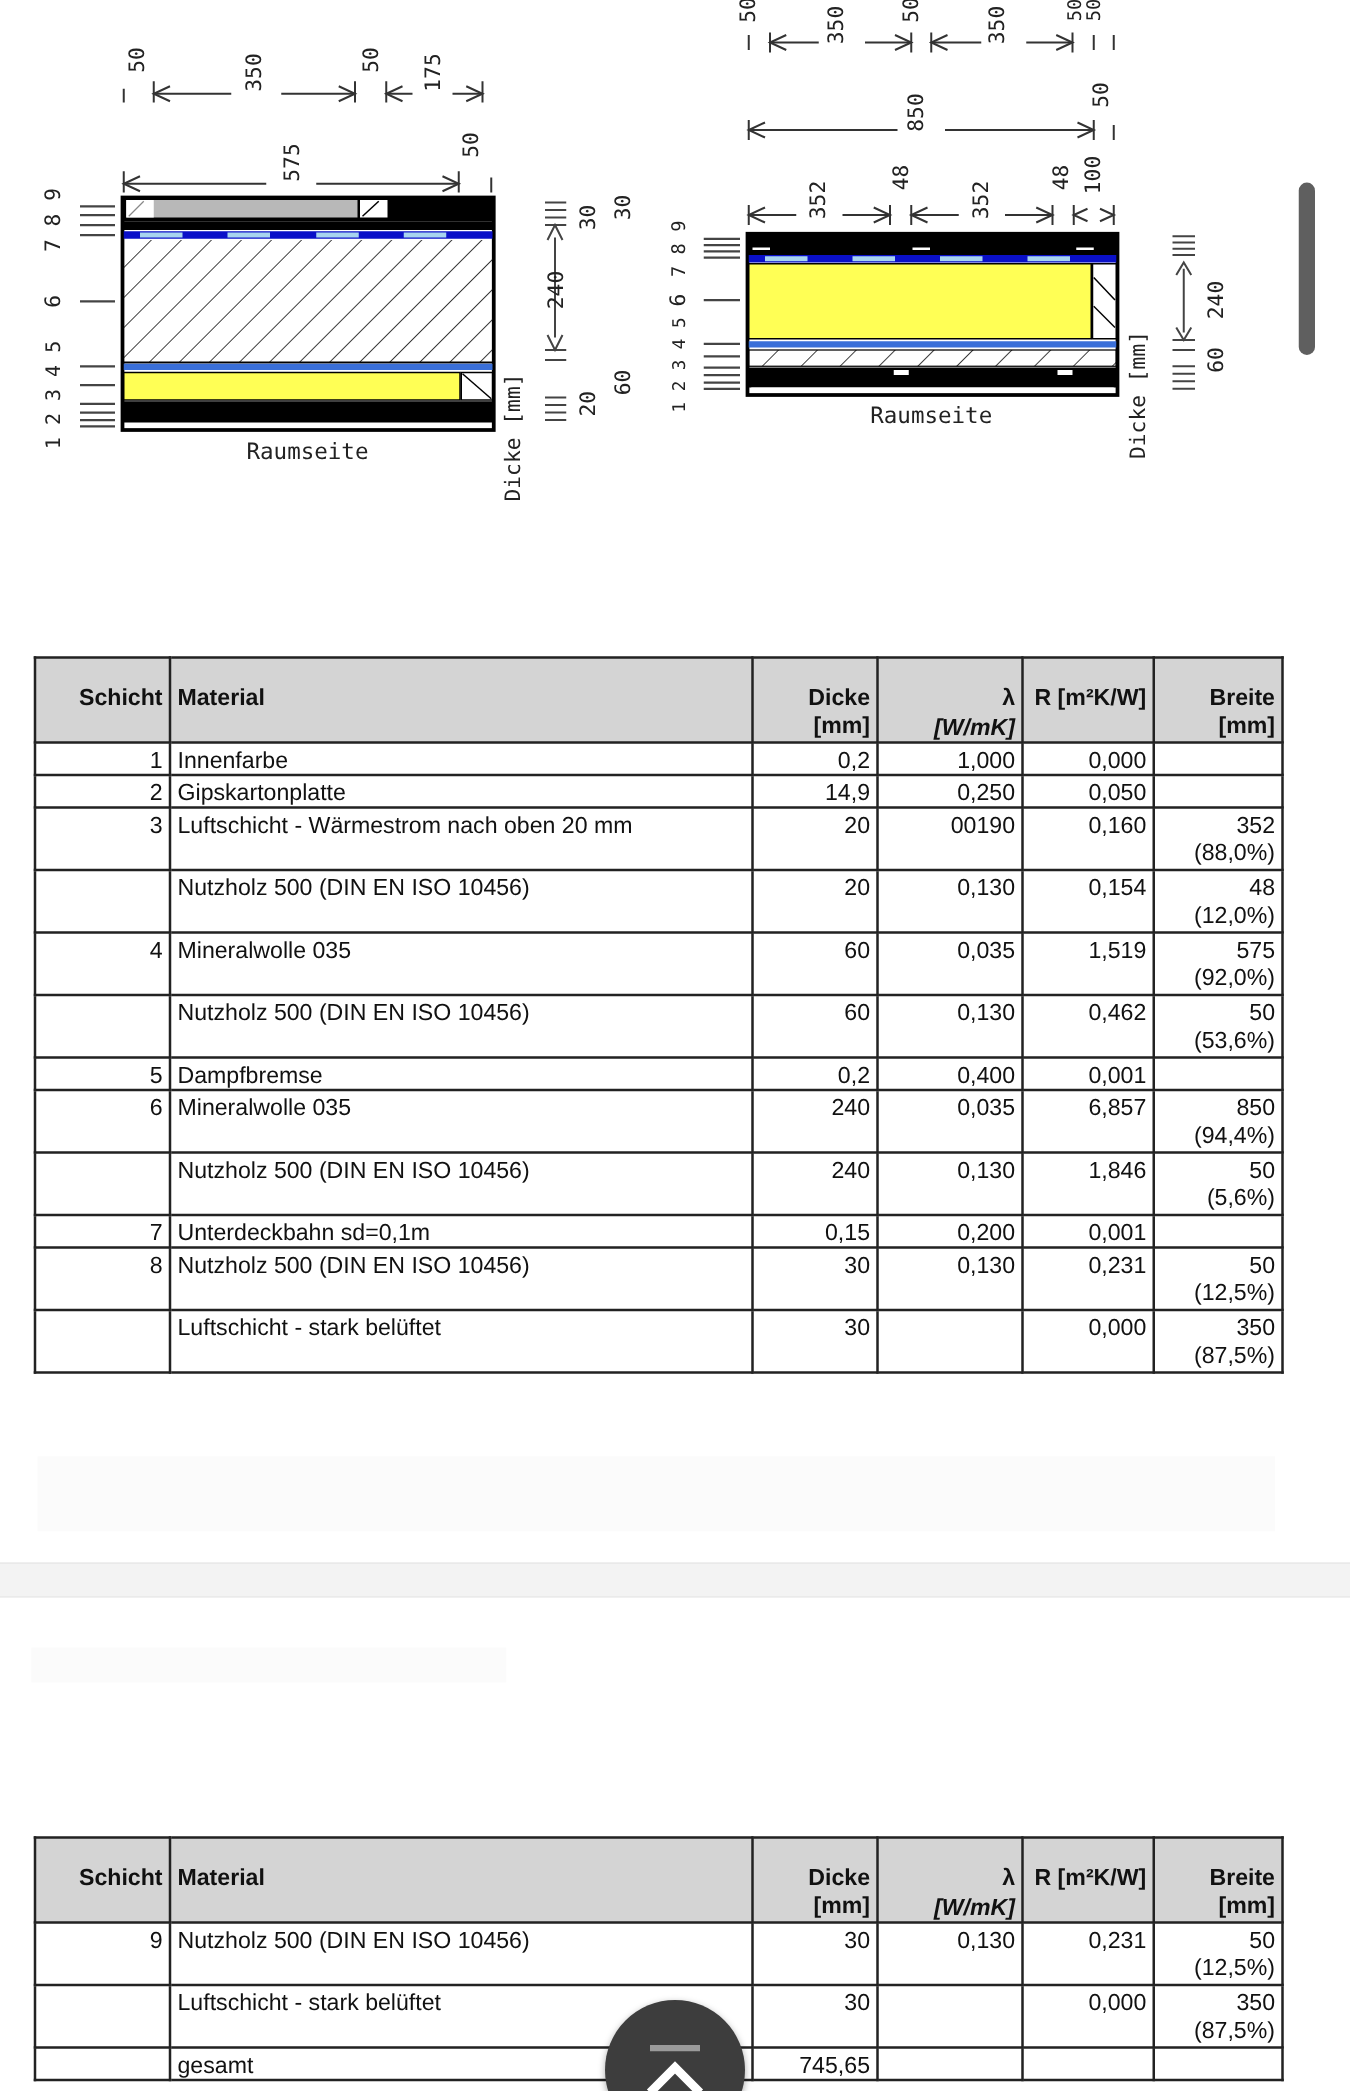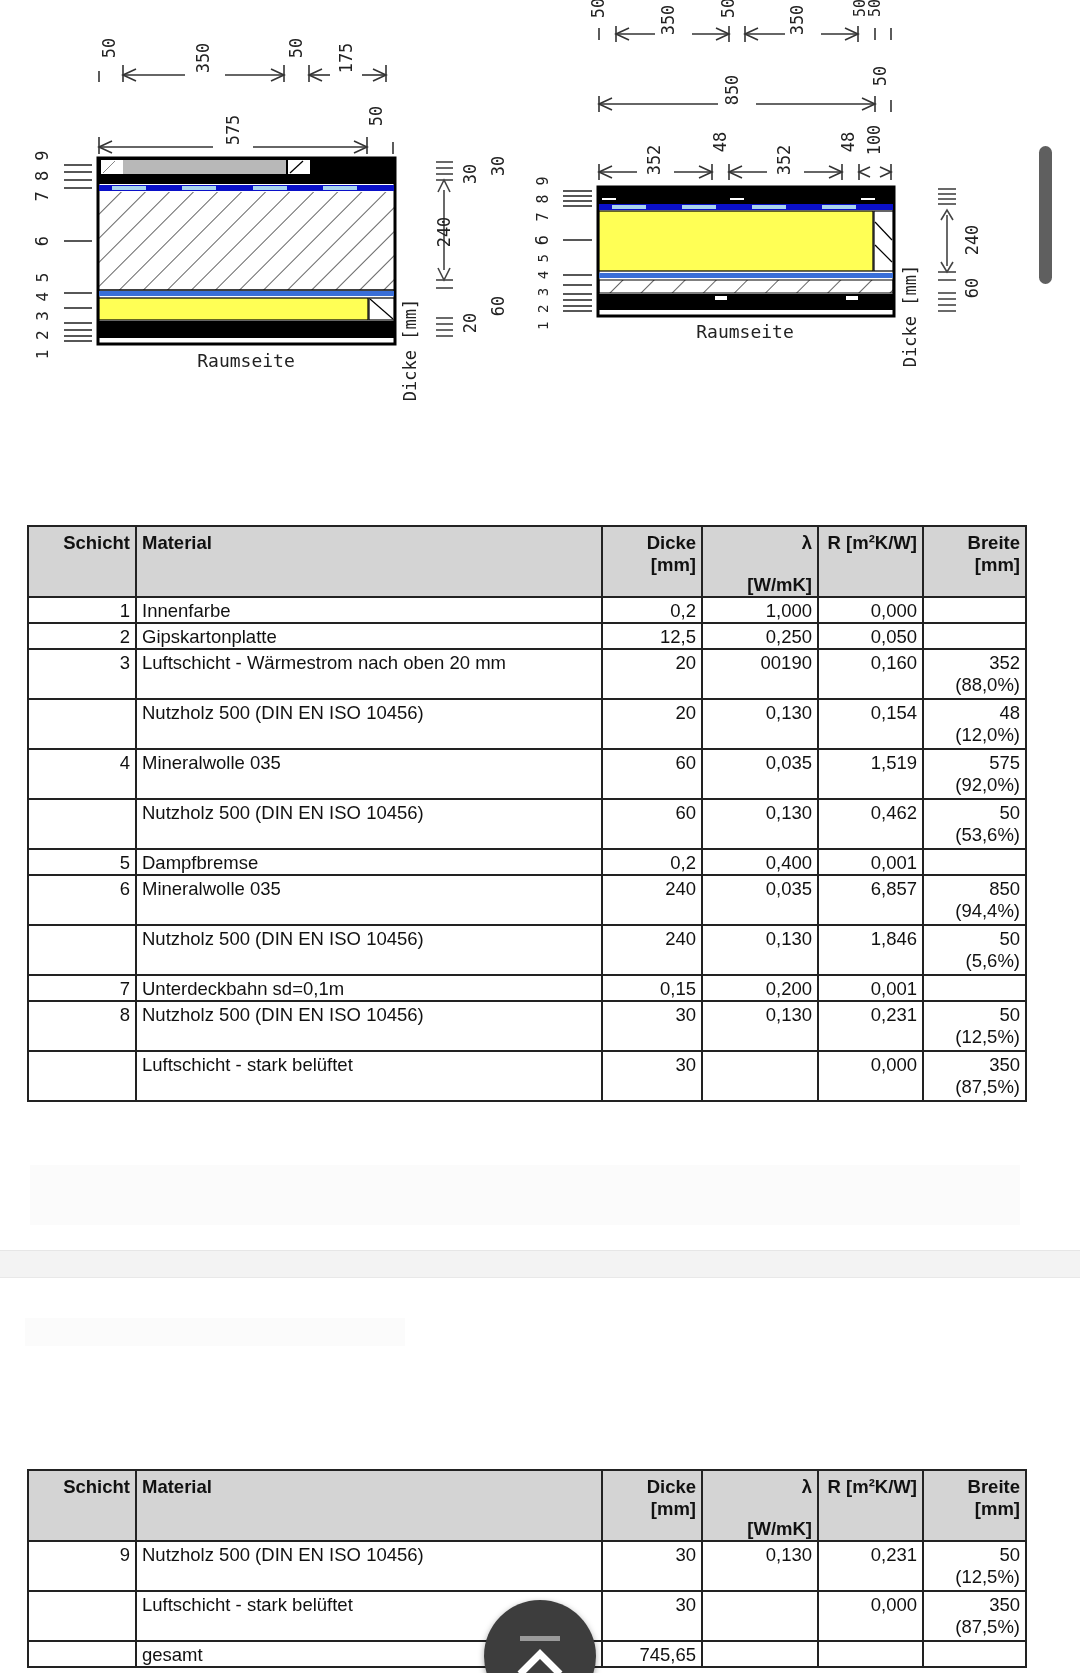--- a/index.html
+++ b/index.html
@@ -3,29 +3,29 @@
 <meta charset="utf-8">
 <style>
   html, body { margin:0; padding:0; background:#ffffff; }
   body { width:1080px; height:1673px; position:relative; overflow:hidden; font-family:"Liberation Sans", sans-serif; }
   .abs { position:absolute; }
   svg text { font-family:"DejaVu Sans Mono", monospace; fill:#222; }
 
   
   .tbl { position:absolute; left:27px; width:998px; border-collapse:collapse; table-layout:fixed; font-size:18.5px; color:#111; }
   .tbl td, .tbl th { border:2px solid #222; padding:0 5px; vertical-align:top; line-height:22px; }
-  .tbl th { background:#d4d4d4; font-weight:bold; text-align:left; padding-top:5px; }
+  .tbl th { background:#d4d4d4; font-weight:bold; text-align:left; padding-top:20px; }
   .tbl th.r, .tbl td.r { text-align:right; }
   .tbl td { padding-top:2px; }
   .tbl .hdr { height:50px; }
   .tbl tr.single td { height:22px; }
   .tbl tr.double td { height:46px; }
   .tbl .bold { font-weight:normal; }
   .lam-wrap { display:flex; flex-direction:column; align-items:flex-end; }
-  .lam-wrap span:last-child { margin-top:20px; }
+  .lam-wrap span:last-child { margin-top:2px;font-style:italic; }
 
   .blurband { position:absolute; left:0; top:1250px; width:1080px; height:26px; background:#f3f3f3; border-top:1px solid #e6e6e6; border-bottom:1px solid #e8e8e8; }
   .ghost { position:absolute; background:#fbfbfb; }
 
   .scrollbar { position:absolute; left:1039px; top:146px; width:13px; height:138px; background:#5f5f5f; border-radius:7px; }
 
   .fab { position:absolute; left:484px; top:1600px; width:112px; height:112px; border-radius:56px; background:#3d3d3d; box-shadow:0 2px 6px rgba(0,0,0,0.35); }
   .fab .bar { position:absolute; left:36px; top:36px; width:40px; height:5px; background:#9a9a9a; }
   .fab svg { position:absolute; left:30px; top:46px; }
 </style>
@@ -307,21 +307,21 @@
         <td class="r">1</td>
         <td>Innenfarbe</td>
         <td class="r">0,2</td>
         <td class="r">1,000</td>
         <td class="r">0,000</td>
         <td class="r"><span></span><br><span></span></td>
       </tr>
       <tr class="single">
         <td class="r">2</td>
         <td>Gipskartonplatte</td>
-        <td class="r">12,5</td>
+        <td class="r">14,9</td>
         <td class="r">0,250</td>
         <td class="r">0,050</td>
         <td class="r"><span></span><br><span></span></td>
       </tr>
       <tr class="double">
         <td class="r">3</td>
         <td>Luftschicht - Wärmestrom nach oben 20 mm</td>
         <td class="r">20</td>
         <td class="r">00190</td>
         <td class="r">0,160</td>

